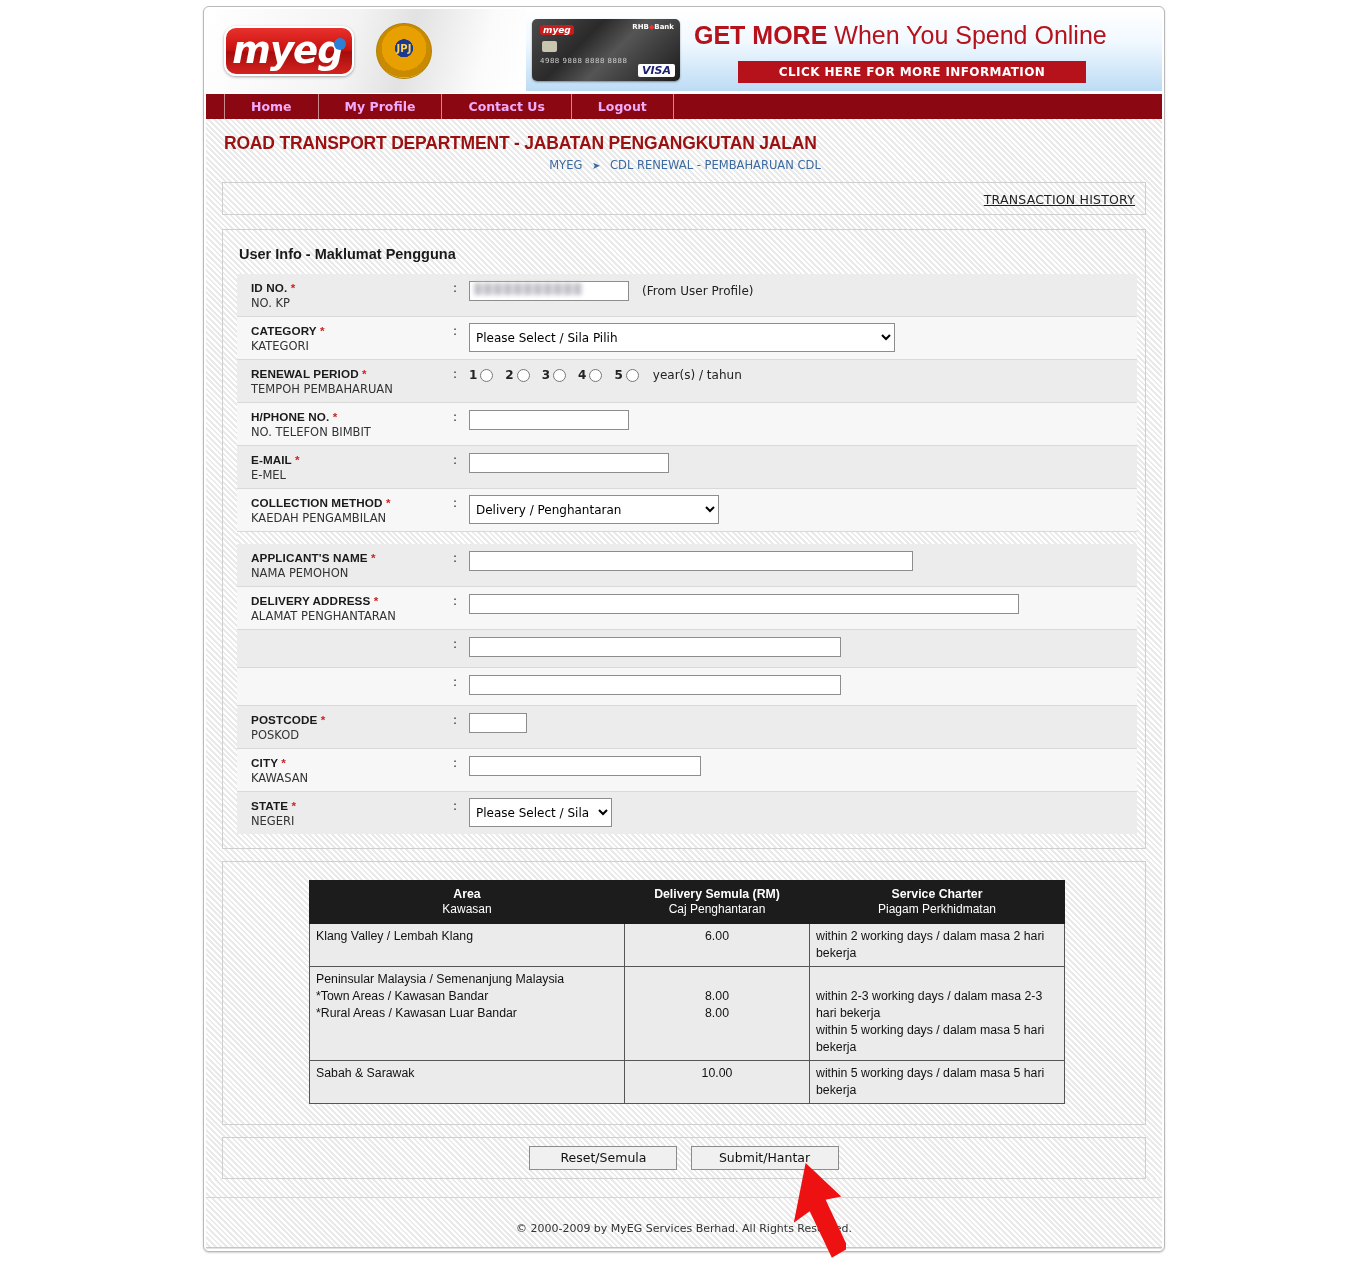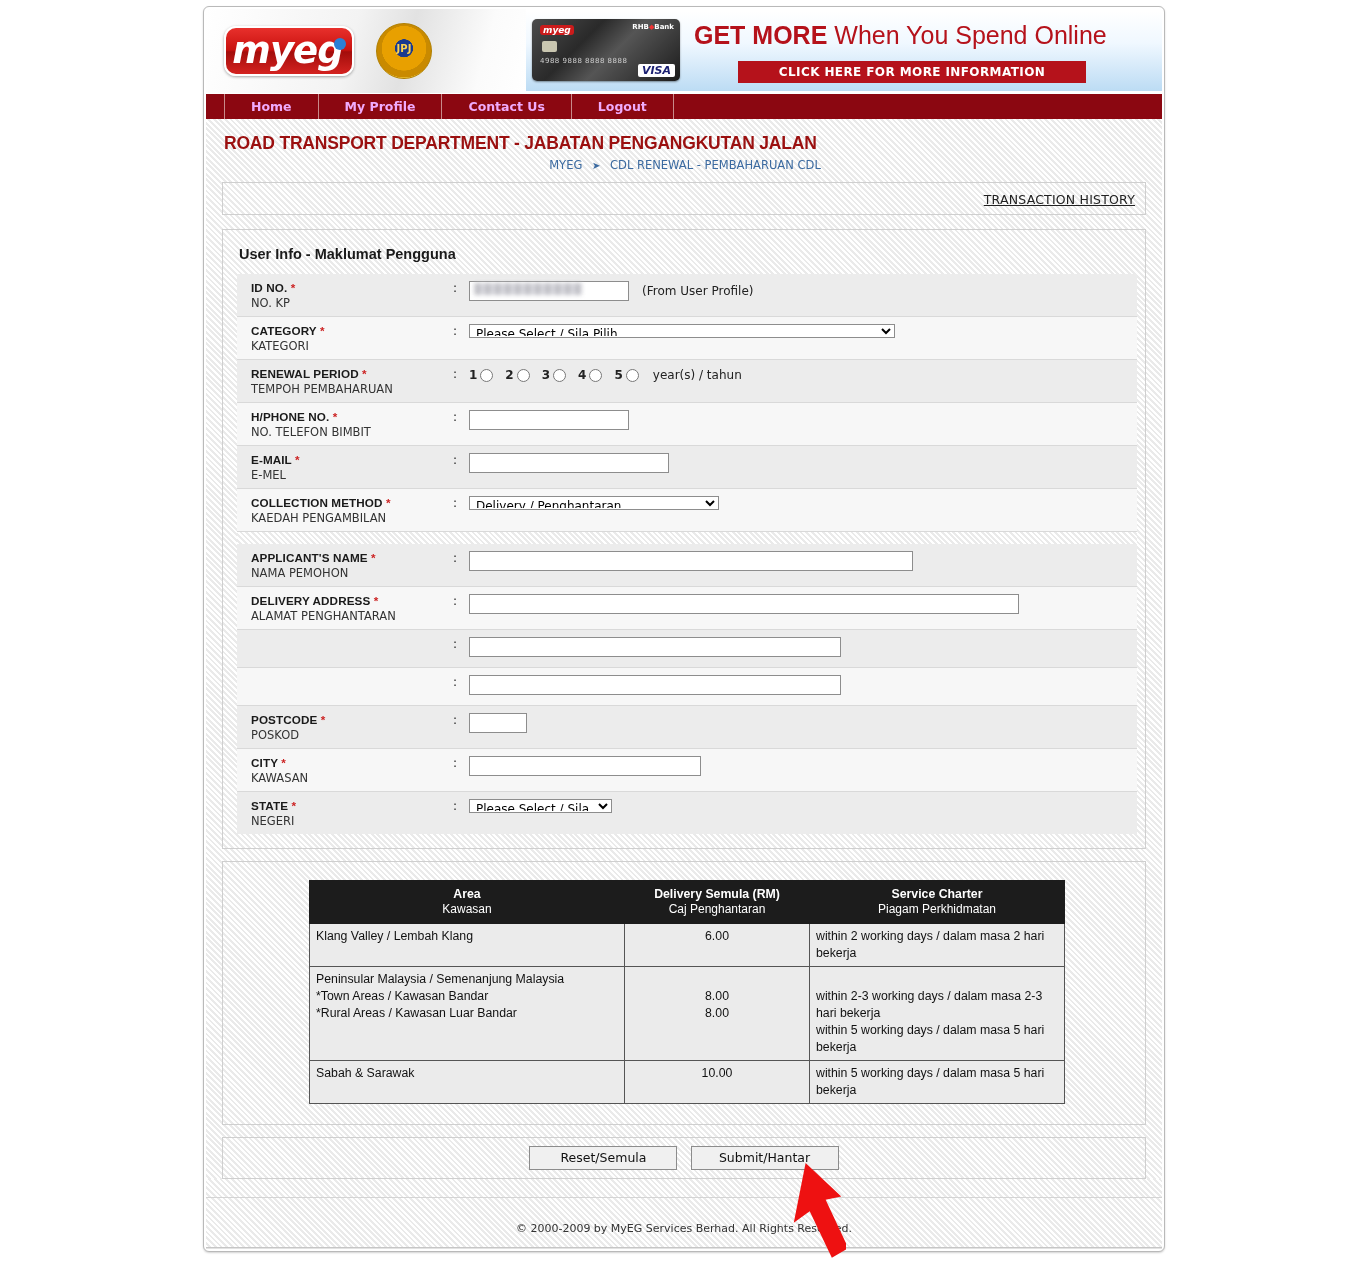--- a/index.html
+++ b/index.html
@@ -185,21 +185,21 @@
   input.w-city { width: 232px; }
 
   .blurred-val {
     position: absolute; left: 5px; top: 3px; width: 108px; height: 12px;
     background: repeating-linear-gradient(90deg,#c9c9cf 0 3px,#b6b6bd 3px 6px,#d6d6dc 6px 10px);
     filter: blur(2.1px); opacity: .95;
   }
   .id-wrap { position: relative; display: inline-block; }
 
   select.sel {
-    height: 14px; border: 1px solid #8d8d8d; background: #ffffff;
+    height: 29px; border: 1px solid #8d8d8d; background: #ffffff;
     font-size: 12px; padding: 1px 2px;
     font-family: "DejaVu Sans", sans-serif;
   }
   select.w-cat { width: 426px; }
   select.w-coll { width: 250px; }
   select.w-state { width: 143px; }
 
   .from-profile { font-size: 12px; color: #222; margin-left: 8px; }
 
   .radio-line { display: flex; align-items: center; gap: 0; font-size: 12px; color: #222; padding-top: 2px;}

